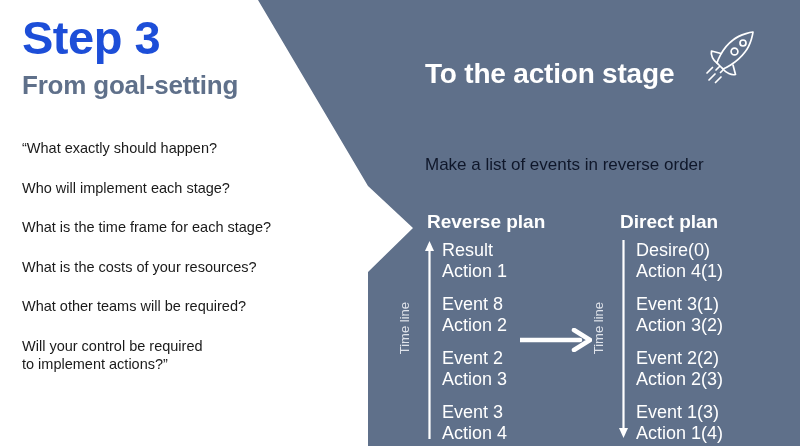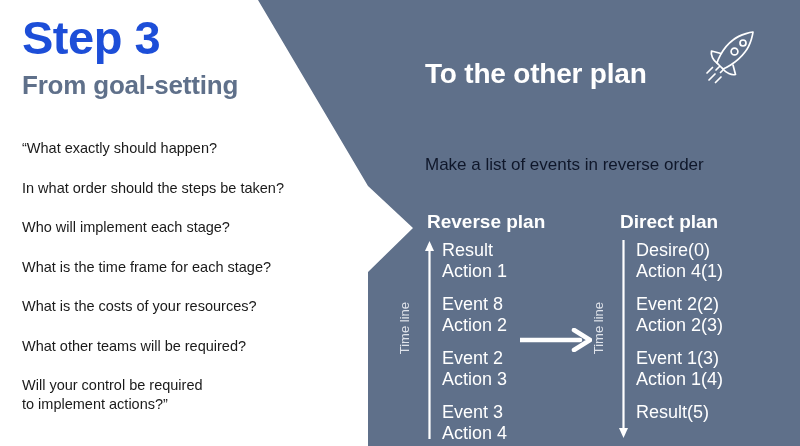--- a/index.html
+++ b/index.html
@@ -124,31 +124,30 @@
 
 <div id="slide">
 
   <div id="blue-panel"></div>
 
   <div id="left-col">
     <div id="step-title">Step 3</div>
     <div id="step-sub">From goal-setting</div>
     <div id="questions">
       <div class="question">“What exactly should happen?</div>
-      <div class="question">In what order should the steps be taken?</div>
       <div class="question">Who will implement each stage?</div>
       <div class="question">What is the time frame for each stage?</div>
       <div class="question">What is the costs of your resources?</div>
       <div class="question">What other teams will be required?</div>
       <div class="question">Will your control be required
 to implement actions?”</div>
     </div>
   </div>
 
-  <div id="action-title">To the other plan</div>
+  <div id="action-title">To the action stage</div>
 
   <svg id="rocket-icon" viewBox="0 0 62 62" fill="none">
     <g stroke="#ffffff" stroke-width="1.7" stroke-linecap="round" stroke-linejoin="round" fill="none">
 
       <path d="M20 42 L14 36 C14 36 18 22 30 13 C38 6.5 50 5 50 5 C50 5 48.5 17 42 25 C33 37 20 42 20 42 Z"></path>
 
       <circle cx="31.5" cy="24.5" r="3.4"></circle>
       <circle cx="40" cy="16" r="3.0"></circle>
 
       <path d="M14.5 36.5 C10 33.5 7.5 28 8.5 24 L18 26.5"></path>
@@ -207,20 +206,24 @@
     <svg class="tl-axis" viewBox="0 0 11 199" preserveAspectRatio="none">
       <path d="M5.5 0 L5.5 191" stroke="#ffffff" stroke-width="2.2" fill="none"></path>
       <path d="M5.5 198 L10 188 L1 188 Z" fill="#ffffff"></path>
     </svg>
     <div class="plan-list">
       <div class="plan-block">
         <div class="plan-line">Desire(0)</div>
         <div class="plan-line">Action 4(1)</div>
       </div>
       <div class="plan-block">
+        <div class="plan-line">Event 3(1)</div>
+        <div class="plan-line">Action 3(2)</div>
+      </div>
+      <div class="plan-block">
         <div class="plan-line">Event 2(2)</div>
         <div class="plan-line">Action 2(3)</div>
       </div>
       <div class="plan-block">
         <div class="plan-line">Event 1(3)</div>
         <div class="plan-line">Action 1(4)</div>
       </div>
       <div class="plan-block">
         <div class="plan-line">Result(5)</div>
       </div>

